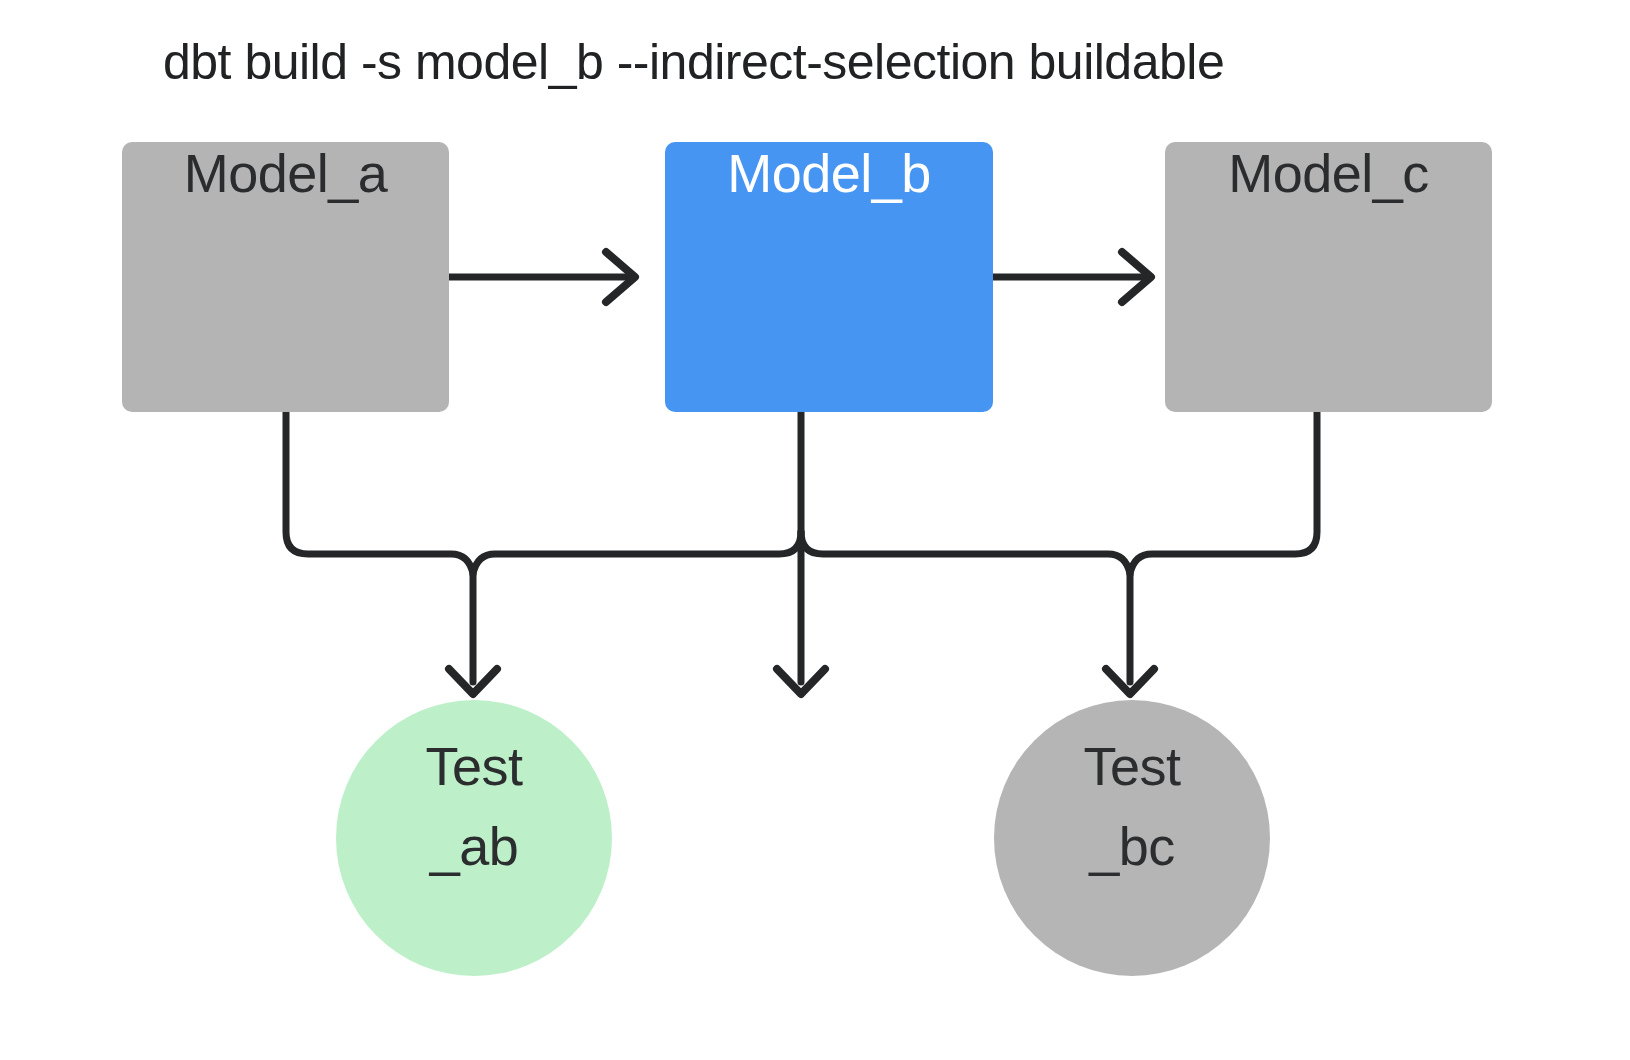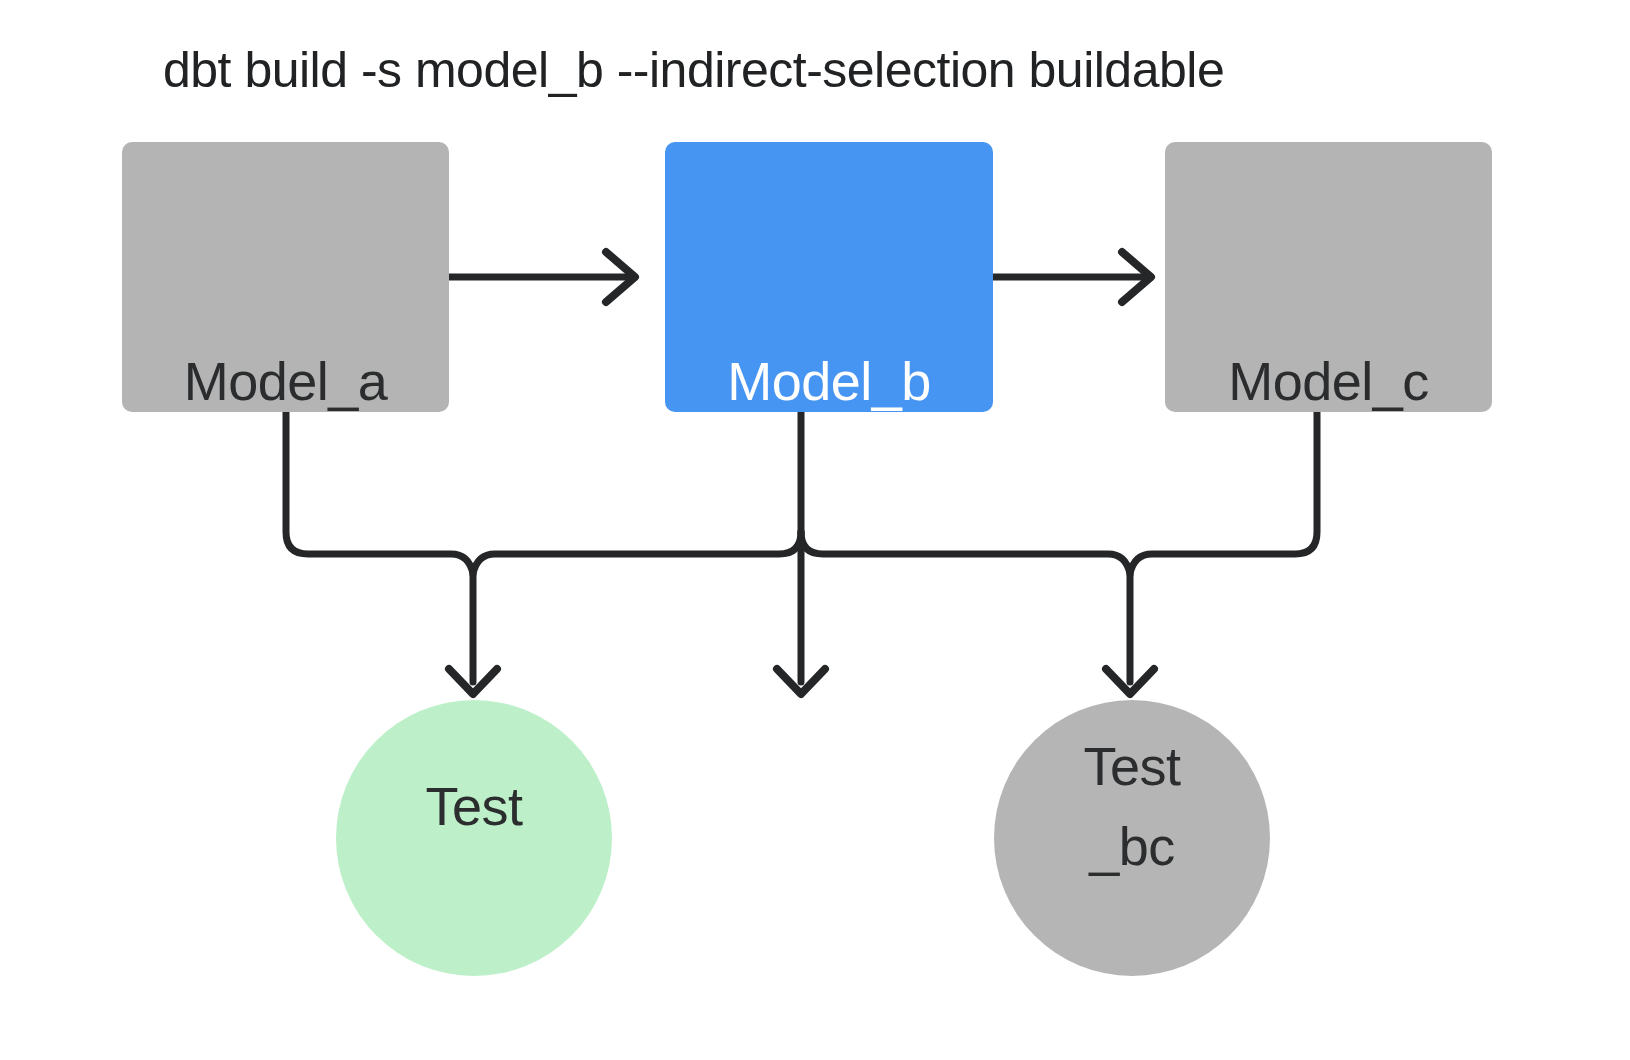--- a/index.html
+++ b/index.html
@@ -7,21 +7,21 @@
     position: relative;
     width: 1630px;
     height: 1060px;
     background: #ffffff;
     overflow: hidden;
     font-family: "Liberation Sans", "DejaVu Sans", sans-serif;
   }
   .diagram-title {
     position: absolute;
     left: 163px;
-    top: 40px;
+    top: 32px;
     font-size: 50px;
     line-height: 60px;
     color: #202224;
     letter-spacing: -0.5px;
     white-space: nowrap;
   }
   .edges-layer {
     position: absolute;
     left: 0; top: 0;
     width: 1630px; height: 1060px;
@@ -35,21 +35,21 @@
     stroke-linejoin: round;
   }
   .edges-layer path.arrowhead { stroke-width: 8; }
   .model-box {
     position: absolute;
     top: 142px;
     width: 327px;
     height: 270px;
     border-radius: 10px;
     display: flex;
-    align-items: flex-end;
+    align-items: flex-start;
     justify-content: center;
     font-size: 54px;
     letter-spacing: -0.5px;
     color: #2a2c2e;
   }
   .model-box.gray { background: #b4b4b4; }
   .model-box.blue { background: #4695f2; color: #ffffff; margin-left: 28px; }
   #node-model-a { left: 122px; }
   #node-model-b { left: 637px; width: 328px; }
   #node-model-c { left: 1153px; margin-left: 12px; }
@@ -116,20 +116,21 @@
   <div class="model-box blue" id="node-model-b">
     <span>Model_b</span>
   </div>
 
   <div class="model-box gray" id="node-model-c">
     <span>Model_c</span>
   </div>
 
   <div class="test-circle green" id="node-test-ab">
     <span class="test-line">Test</span>
+    <span class="test-line">_ab</span>
   </div>
 
 
   <div class="test-circle gray" id="node-test-bc">
     <span class="test-line">Test</span>
     <span class="test-line">_bc</span>
   </div>
 
 </div>
 

